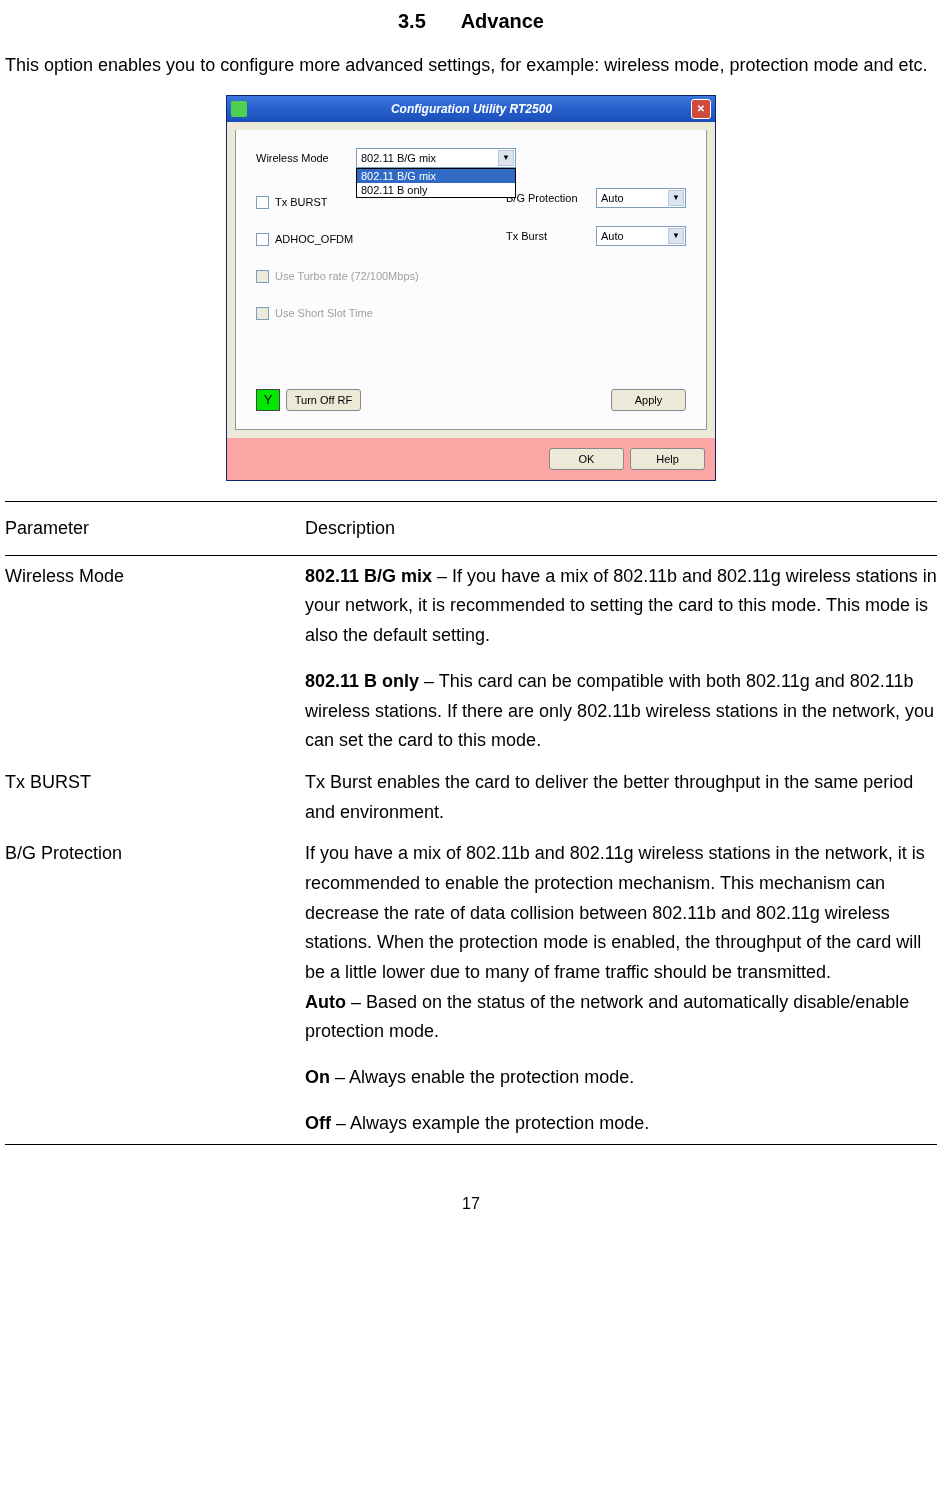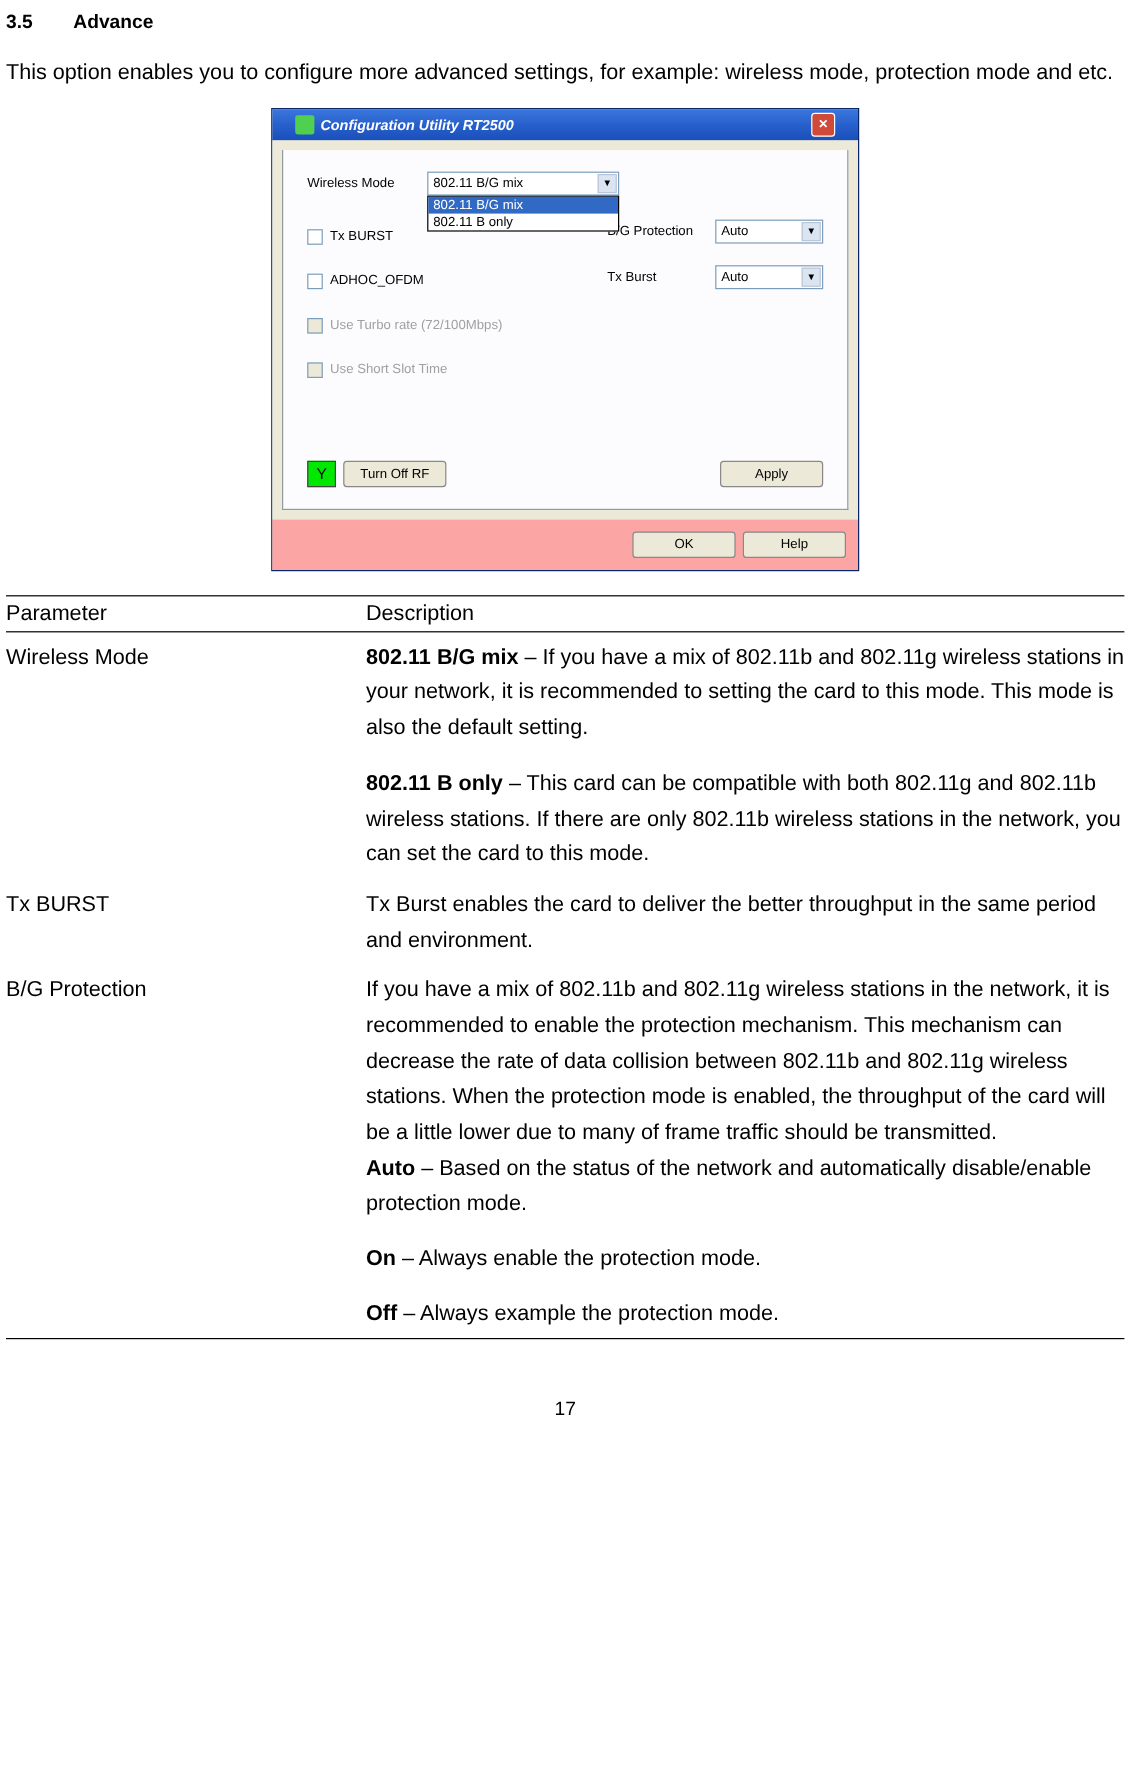--- a/index.html
+++ b/index.html
@@ -10,22 +10,23 @@
     body {
       font-family: Arial, sans-serif;
       font-size: 18px;
       color: #000;
       background: #fff;
       padding: 10px 5px;
       width: 942px;
     }
     .section-header {
       font-weight: bold;
-      font-size: 16px;
+      font-size: 20px;
       margin-bottom: 18px;
+      text-align: center;
     }
     .section-number {
       display: inline-block;
       margin-right: 30px;
     }
     .intro-text {
       font-size: 18px;
       line-height: 1.6;
       margin-bottom: 15px;
     }
@@ -39,24 +40,25 @@
       background: #ece9d8;
       border: 1px solid #0a246a;
       font-family: Tahoma, Arial, sans-serif;
       font-size: 11px;
     }
     .title-bar {
       background: linear-gradient(to bottom, #3b77dd 0%, #2760cc 50%, #1a4fba 100%);
       height: 26px;
       display: flex;
       align-items: center;
-      padding: 0 19px;
+      padding: 0 4px;
       color: #fff;
       font-weight: bold;
       font-size: 12px;
+      text-align: center;
     }
     .title-bar-icon {
       width: 16px;
       height: 16px;
       background: #4fd050;
       margin-right: 5px;
       border-radius: 2px;
     }
     .title-bar-text {
       flex: 1;
@@ -213,21 +215,21 @@
       height: 22px;
       background: #00e800;
       border: 1px solid #444;
       display: flex;
       align-items: center;
       justify-content: center;
       color: #000;
       font-size: 13px;
     }
     .dialog-button {
-      width: 86px;
+      width: 75px;
       height: 22px;
       background: #ece9d8;
       border: 1px solid #888;
       border-radius: 3px;
       font-size: 11px;
       display: flex;
       align-items: center;
       justify-content: center;
     }
     .dialog-footer {
@@ -242,21 +244,21 @@
       border-collapse: collapse;
       font-size: 18px;
     }
     .param-table thead tr {
       border-top: 1px solid #000;
       border-bottom: 1px solid #000;
     }
     .param-table th {
       text-align: left;
       font-weight: normal;
-      padding: 4px 0;
+      padding: 16px 0;
       vertical-align: top;
     }
     .param-table th:first-child {
       width: 300px;
     }
     .param-table tbody {
       border-bottom: 1px solid #000;
     }
     .param-table td {
       padding: 6px 0;

